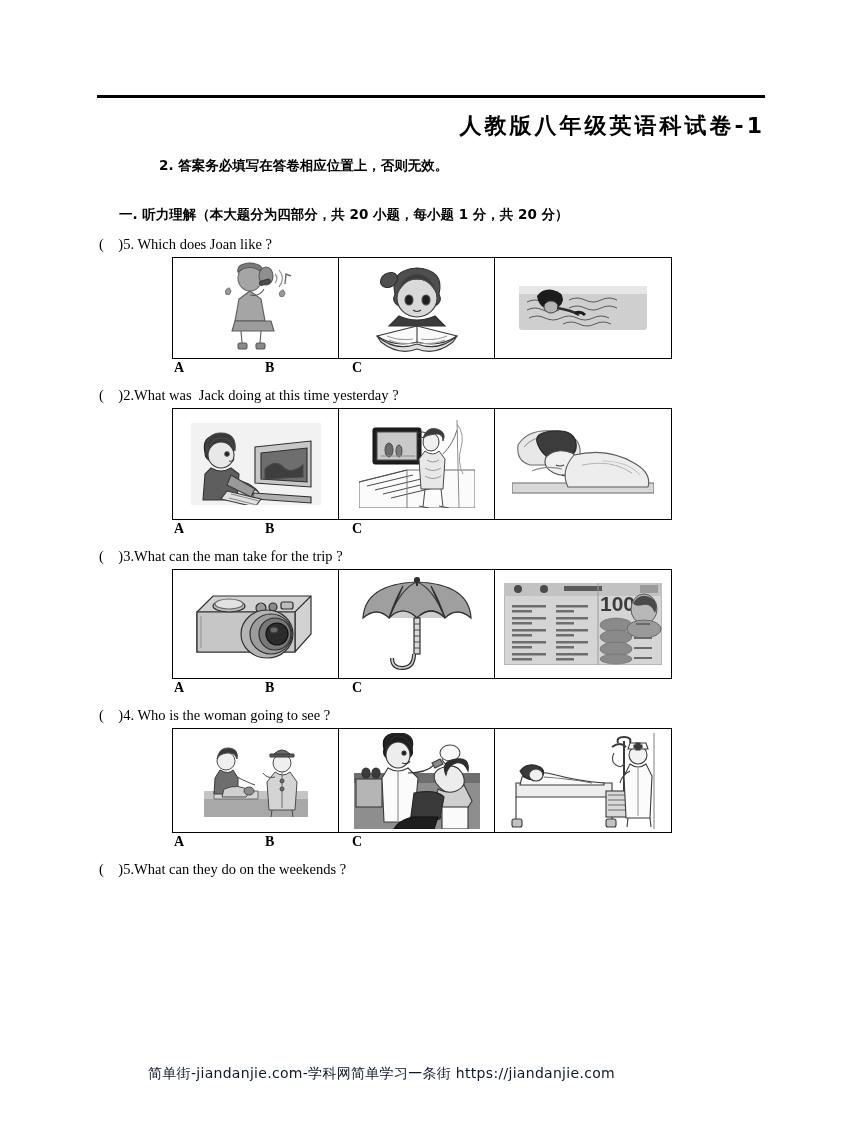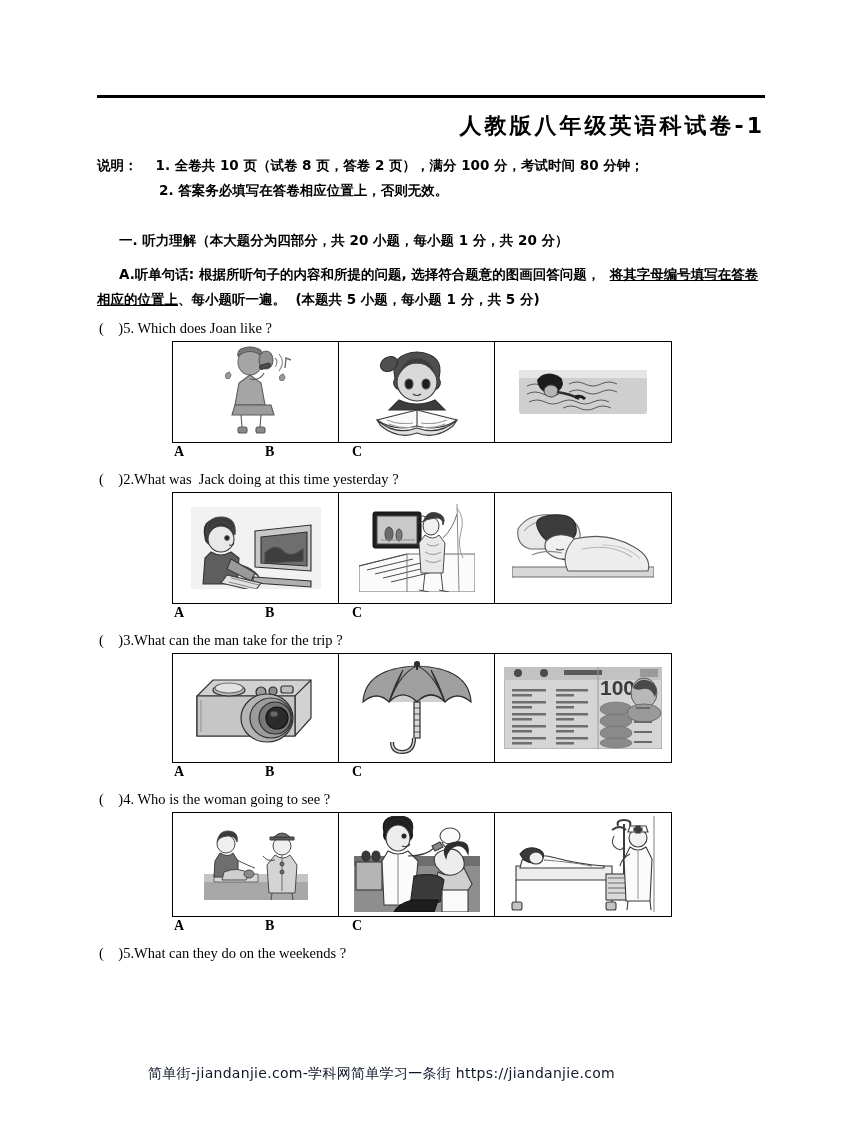--- a/index.html
+++ b/index.html
@@ -154,31 +154,25 @@
 <body>
 
 <div class="page">
   <div class="content">
 
     <div class="top-rule"></div>
 
     <h1 class="doc-title">人教版八年级英语科试卷-1</h1>
 
     <div class="instr-block">
-      <div class="instr-line-1">
-        <span class="instr-label">说明：</span><span>1. 全卷共 10 页（试卷 8 页，答卷 2 页），满分 100 分，考试时间 80 分钟；</span>
-      </div>
       <div class="instr-line-2">2. 答案务必填写在答卷相应位置上，否则无效。</div>
     </div>
 
     <div class="section-head">一. 听力理解（本大题分为四部分，共 20 小题，每小题 1 分，共 20 分）</div>
 
-    <div class="part-head">
-      <span>A.听单句话: 根据所听句子的内容和所提的问题, 选择符合题意的图画回答问题，</span>&nbsp;&nbsp;<span class="u">将其字母编号填</span><span class="u">写在答卷相应的位置上</span><span>、每小题听一遍。</span>&nbsp;&nbsp;<span>(本题共 5 小题，每小题 1 分，共 5 分)</span>
-    </div>
 
     <div class="question">
       <div class="q-text">(    )5. Which does Joan like ?</div>
       <div class="choice-strip">
         <div class="cell a" style="height:100px">
           <svg class="art" width="78" height="92" viewBox="0 0 78 92">
             <g stroke="#6b6b6b" fill="none" stroke-width="1.1">
               <ellipse cx="33" cy="16" rx="12" ry="13" fill="#a5a5a5"></ellipse>
               <path d="M21 10 q12 -9 24 0 q2 -8 -12 -9 q-14 1 -12 9z" fill="#7a7a7a" stroke="#5a5a5a"></path>
               <ellipse cx="49" cy="14" rx="7" ry="9" fill="#8f8f8f" stroke="#5a5a5a"></ellipse>

